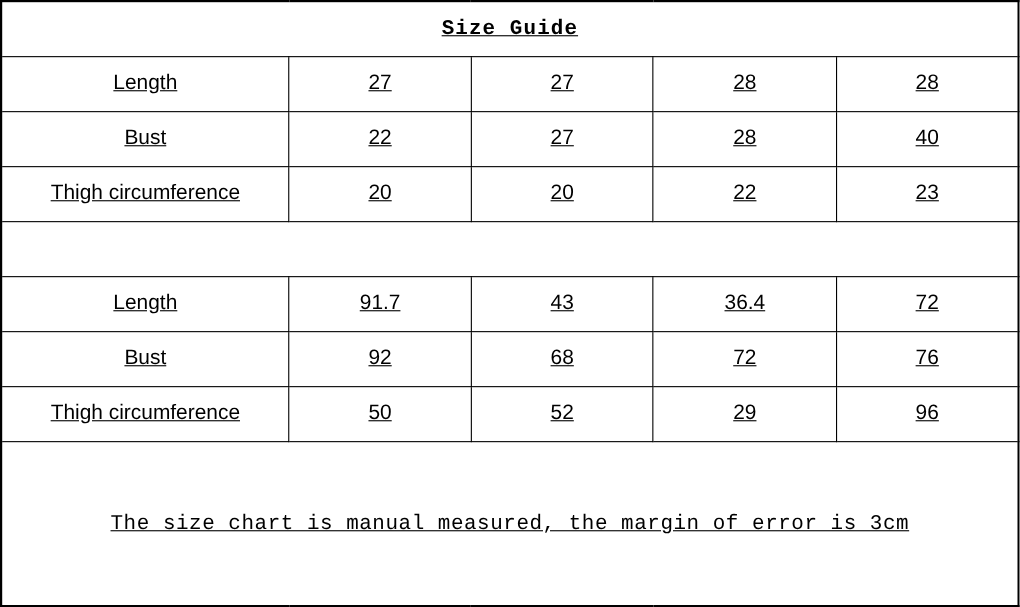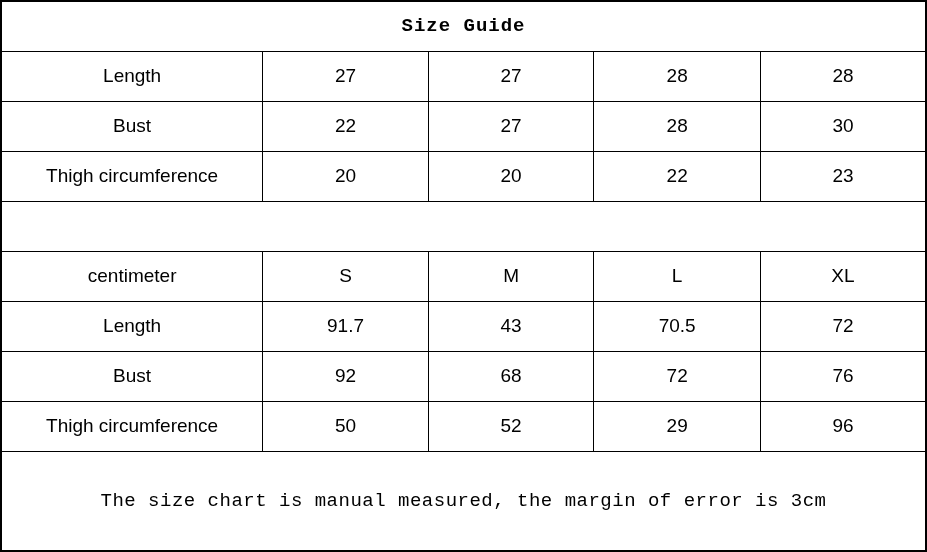--- a/index.html
+++ b/index.html
@@ -17,20 +17,21 @@
     width: 100%;
     height: 100%;
     border-collapse: collapse;
     table-layout: fixed;
     border: 2px solid #000000;
     font-family: "Liberation Sans", "DejaVu Sans", sans-serif;
     color: #000000;
   }
   table.sg-table tr {
     height: 50px;
+    text-decoration: underline;
   }
   table.sg-table tr.footer-row {
     height: auto;
   }
   table.sg-table td {
     border: 1px solid #000000;
     text-align: center;
     vertical-align: middle;
     padding: 0;
     font-size: 19px;
@@ -85,48 +86,41 @@
         <td class="num-cell">27</td>
         <td class="num-cell">28</td>
         <td class="num-cell">28</td>
       </tr>
 
       <tr>
         <td class="shade">Bust</td>
         <td class="num-cell">22</td>
         <td class="num-cell">27</td>
         <td class="num-cell">28</td>
-        <td class="num-cell">30</td>
+        <td class="num-cell">40</td>
       </tr>
 
       <tr>
         <td class="shade">Thigh circumference</td>
         <td class="num-cell">20</td>
         <td class="num-cell">20</td>
         <td class="num-cell">22</td>
         <td class="num-cell">23</td>
       </tr>
 
       <tr>
         <td colspan="5" class="gap-cell"></td>
       </tr>
 
-      <tr>
-        <td class="shade">centimeter</td>
-        <td class="shade">S</td>
-        <td class="shade">M</td>
-        <td class="shade">L</td>
-        <td class="shade">XL</td>
-      </tr>
 
       <tr>
         <td class="shade">Length</td>
         <td class="num-cell">91.7</td>
         <td class="num-cell">43</td>
-        <td class="num-cell">70.5</td>
+        <td class="num-cell">36.4</td>
         <td class="num-cell">72</td>
       </tr>
 
       <tr>
         <td class="shade">Bust</td>
         <td class="num-cell">92</td>
         <td class="num-cell">68</td>
         <td class="num-cell">72</td>
         <td class="num-cell">76</td>
       </tr>

